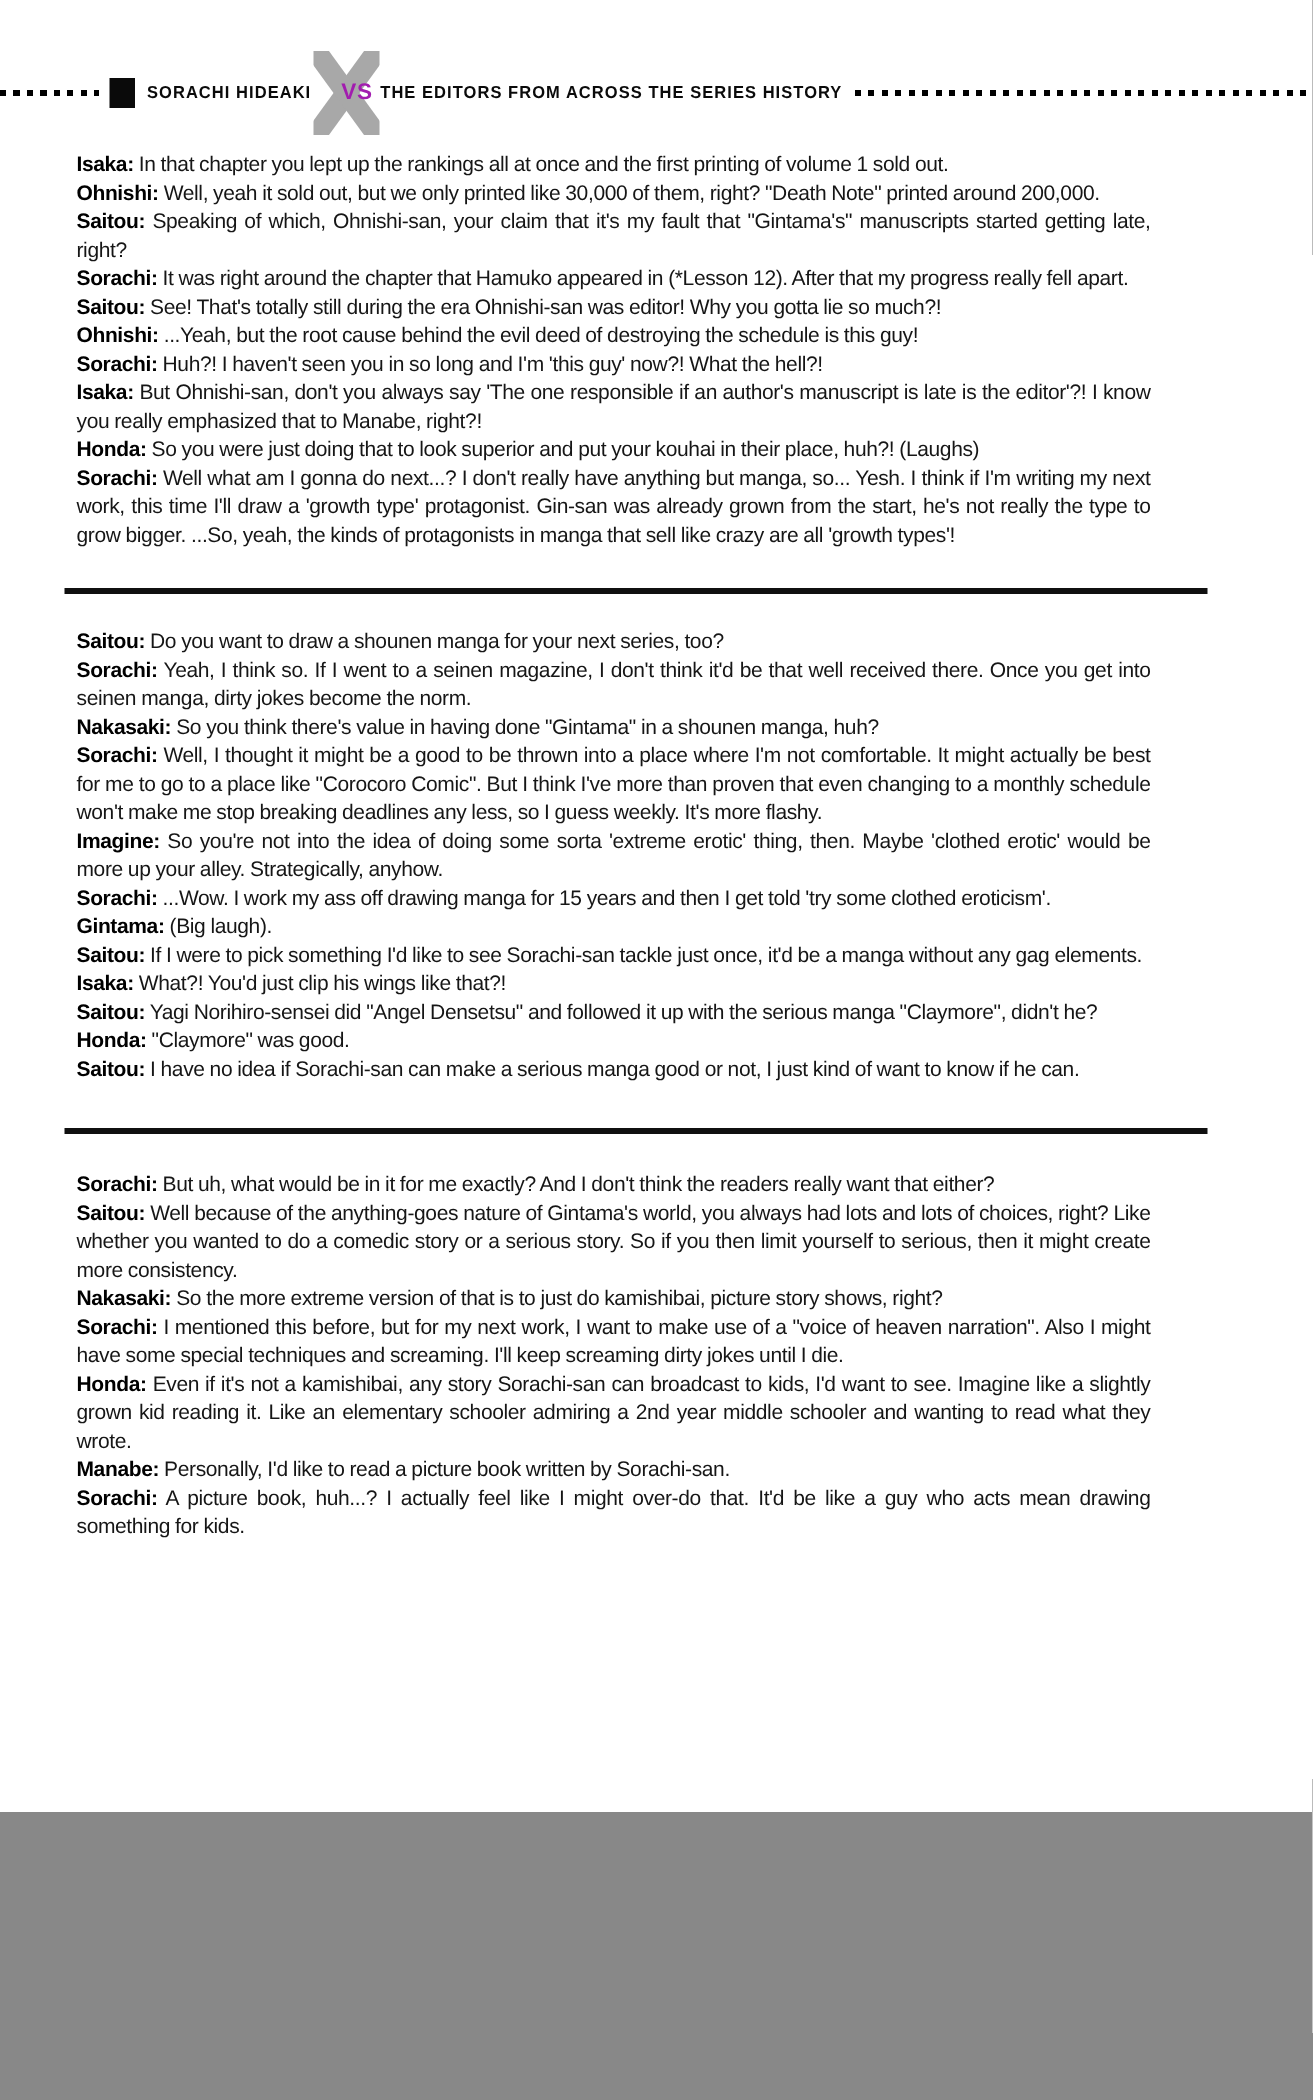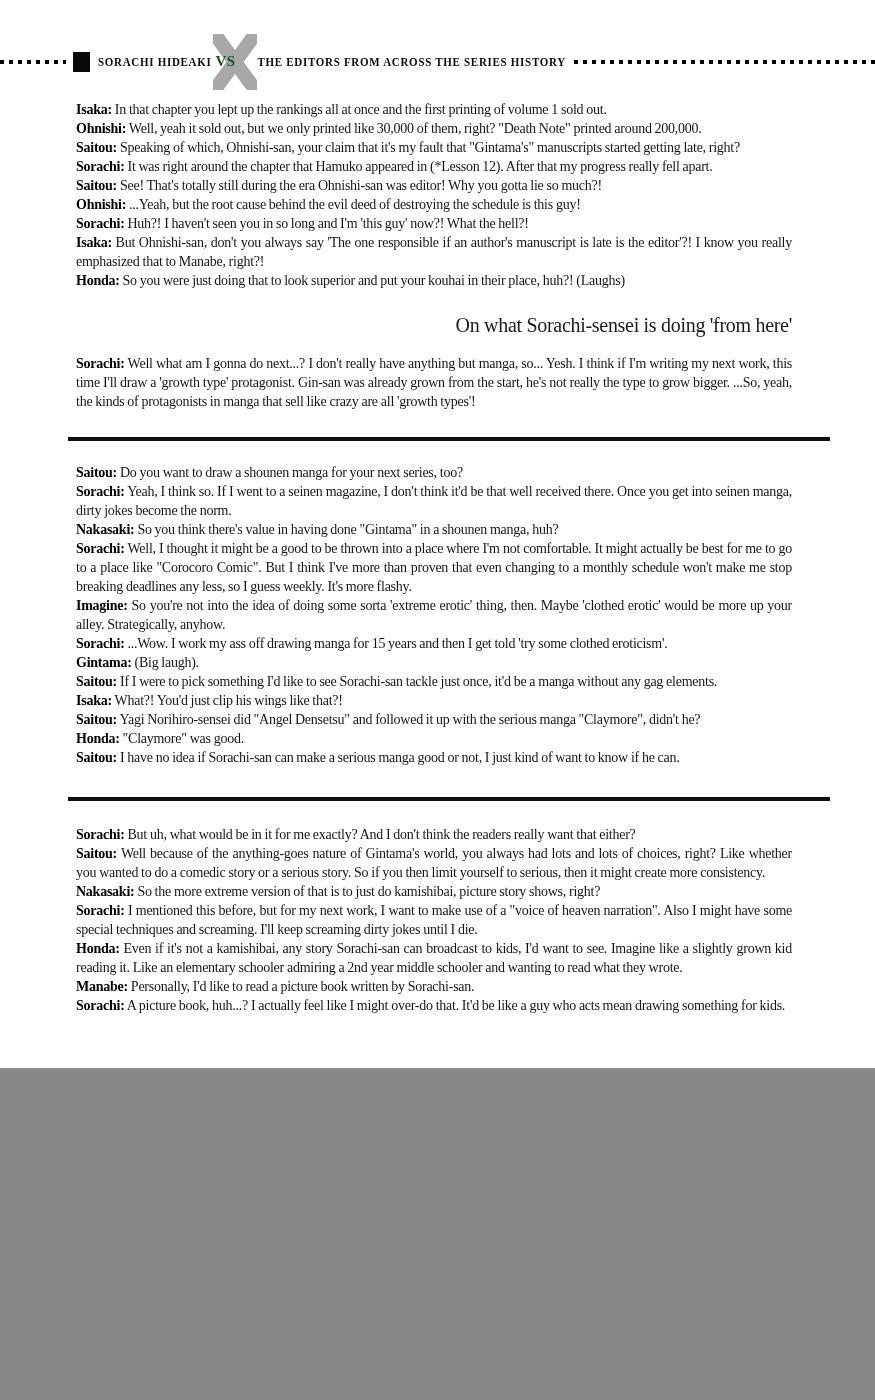--- a/index.html
+++ b/index.html
@@ -1,22 +1,22 @@
 <!DOCTYPE html>
 <html><head>
 <meta charset="utf-8">
 <style>
   html,body{margin:0;padding:0;background:#888;}
   .page{
     position:relative;
-    width:875px;height:1068px;
+    width:875px;height:1208px;
     background:#ffffff;
     margin:0 auto;
     overflow:hidden;
-    font-family:Liberation Serif, serif;
+    font-family:Liberation Sans, sans-serif;
     color:#111;
   }
   
   .header{
     position:absolute;top:50px;left:0;right:0;height:24px;
     display:flex;align-items:center;
   }
   .dots{height:4px;background-image:repeating-linear-gradient(to right,#000 0 4px,transparent 4px 9px);}
   .dots-left{width:66px;flex:0 0 auto;}
   .dots-right{flex:1 1 auto;margin-left:8px;}
@@ -25,25 +25,25 @@
     font-size:11px;font-weight:700;letter-spacing:.7px;
     white-space:nowrap;color:#0a0a0a;
     transform:scaleY(1.05);
   }
   .vs-wrap{
     position:relative;width:44px;height:56px;flex:0 0 auto;
     margin:0 1px;align-self:center;
   }
   .vs-wrap svg{position:absolute;left:0;top:0;}
   .vs-label{
-    position:absolute;left:3px;top:50%;transform:translateY(-54%);
-    font-size:15px;font-weight:800;letter-spacing:.5px;color:#14532d;
+    position:absolute;left:19px;top:50%;transform:translateY(-54%);
+    font-size:15px;font-weight:800;letter-spacing:.5px;color:#a21caf;
   }
   
-  .content{position:absolute;top:100px;left:76px;width:716px;}
+  .content{position:absolute;top:100px;left:51px;width:716px;}
   .line{
     margin:0;text-align:justify;
     font-size:14px;line-height:19px;letter-spacing:-.25px;word-spacing:-.3px;
     color:#161616;
   }
   .speaker{font-weight:700;color:#000;}
   .section-heading{
     margin:24px 0 17px 0;
     text-align:right;
     font-size:20px;font-weight:500;letter-spacing:-.3px;
@@ -94,21 +94,20 @@
         <p class="line"><span class="speaker">Ohnishi:</span> Well, yeah it sold out, but we only printed like 30,000 of them, right? "Death Note" printed around 200,000.</p>
         <p class="line"><span class="speaker">Saitou:</span> Speaking of which, Ohnishi-san, your claim that it's my fault that "Gintama's" manuscripts started getting late, right?</p>
         <p class="line"><span class="speaker">Sorachi:</span> It was right around the chapter that Hamuko appeared in (*Lesson 12). After that my progress really fell apart.</p>
         <p class="line"><span class="speaker">Saitou:</span> See! That's totally still during the era Ohnishi-san was editor! Why you gotta lie so much?!</p>
         <p class="line"><span class="speaker">Ohnishi:</span> ...Yeah, but the root cause behind the evil deed of destroying the schedule is this guy!</p>
         <p class="line"><span class="speaker">Sorachi:</span> Huh?! I haven't seen you in so long and I'm 'this guy' now?! What the hell?!</p>
         <p class="line"><span class="speaker">Isaka:</span> But Ohnishi-san, don't you always say 'The one responsible if an author's manuscript is late is the editor'?! I know you really emphasized that to Manabe, right?!</p>
         <p class="line"><span class="speaker">Honda:</span> So you were just doing that to look superior and put your kouhai in their place, huh?! (Laughs)</p>
       </div>
 
-    <h2 class="section-heading">On what Sorachi-sensei is doing 'from here'</h2>
 
     <div>
         <p class="line"><span class="speaker">Sorachi:</span> Well what am I gonna do next...? I don't really have anything but manga, so... Yesh. I think if I'm writing my next work, this time I'll draw a 'growth type' protagonist. Gin-san was already grown from the start, he's not really the type to grow bigger. ...So, yeah, the kinds of protagonists in manga that sell like crazy are all 'growth types'!</p>
       </div>
 
     <hr class="divider">
 
     <div>
         <p class="line"><span class="speaker">Saitou:</span> Do you want to draw a shounen manga for your next series, too?</p>
         <p class="line"><span class="speaker">Sorachi:</span> Yeah, I think so. If I went to a seinen magazine, I don't think it'd be that well received there. Once you get into seinen manga, dirty jokes become the norm.</p>

